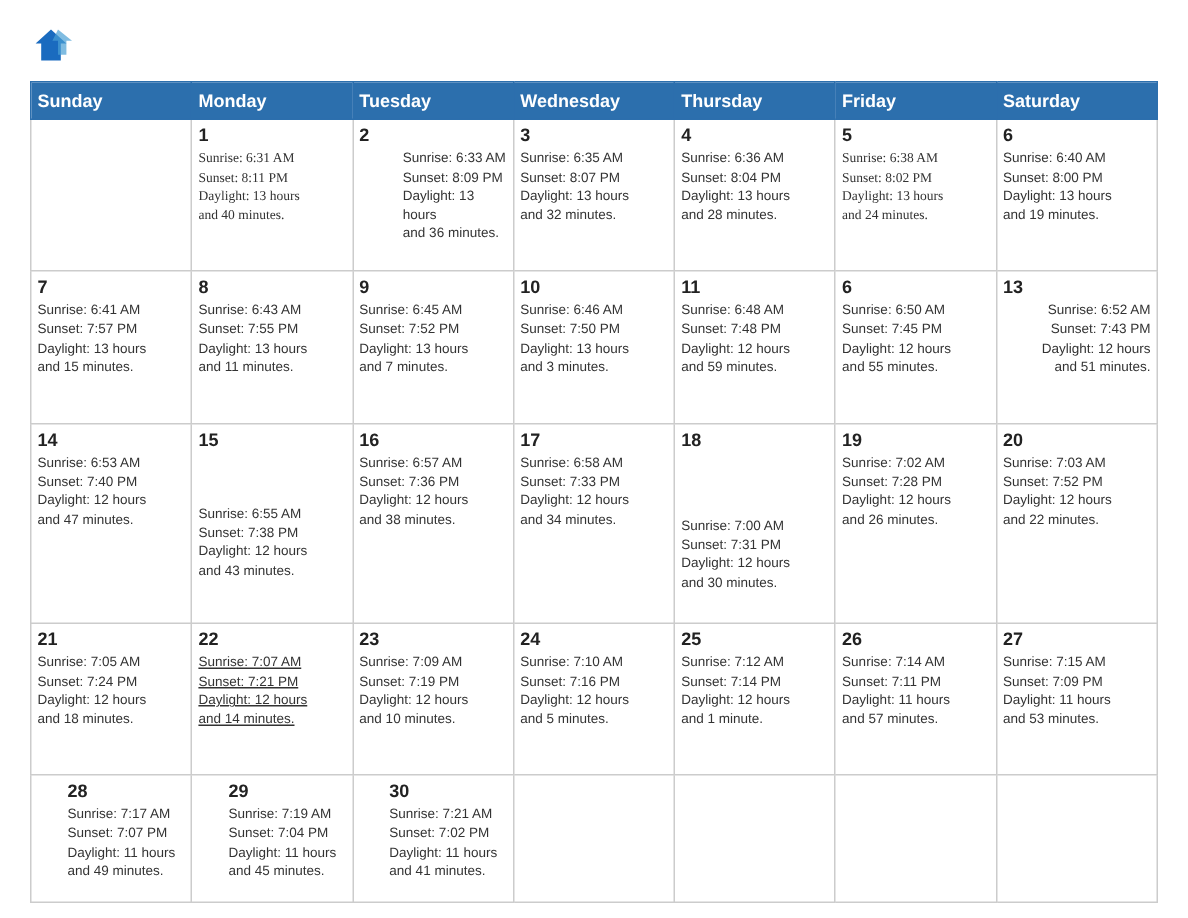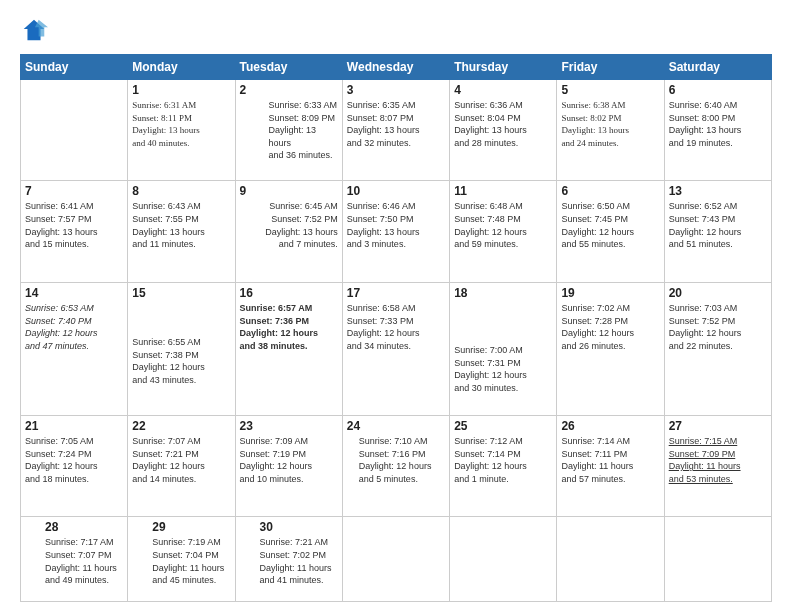--- a/index.html
+++ b/index.html
@@ -186,21 +186,21 @@
           </td>
           <td>
             <span class="day-number">8</span>
             <div class="day-info" style="white-space: pre-line;">Sunrise: 6:43 AM
 Sunset: 7:55 PM
 Daylight: 13 hours
 and 11 minutes.</div>
           </td>
           <td>
             <span class="day-number">9</span>
-            <div class="day-info" style="white-space: pre-line; text-align: right;">Sunrise: 6:45 AM
+            <div class="day-info" style="white-space: pre-line;">Sunrise: 6:45 AM
 Sunset: 7:52 PM
 Daylight: 13 hours
 and 7 minutes.</div>
           </td>
           <td>
             <span class="day-number">10</span>
             <div class="day-info" style="white-space: pre-line;">Sunrise: 6:46 AM
 Sunset: 7:50 PM
 Daylight: 13 hours
 and 3 minutes.</div>
@@ -214,44 +214,44 @@
           </td>
           <td>
             <span class="day-number">6</span>
             <div class="day-info" style="white-space: pre-line;">Sunrise: 6:50 AM
 Sunset: 7:45 PM
 Daylight: 12 hours
 and 55 minutes.</div>
           </td>
           <td>
             <span class="day-number">13</span>
-            <div class="day-info" style="white-space: pre-line;">Sunrise: 6:52 AM
+            <div class="day-info" style="white-space: pre-line; text-align: right;">Sunrise: 6:52 AM
 Sunset: 7:43 PM
 Daylight: 12 hours
 and 51 minutes.</div>
           </td>
         </tr>
         <tr>
           <td>
             <span class="day-number">14</span>
-            <div class="day-info" style="white-space: pre-line; font-style: italic;">Sunrise: 6:53 AM
+            <div class="day-info" style="white-space: pre-line;">Sunrise: 6:53 AM
 Sunset: 7:40 PM
 Daylight: 12 hours
 and 47 minutes.</div>
           </td>
           <td>
             <span class="day-number">15</span>
             <div class="day-info" style="white-space: pre-line; margin-top: 36px;">Sunrise: 6:55 AM
 Sunset: 7:38 PM
 Daylight: 12 hours
 and 43 minutes.</div>
           </td>
           <td>
             <span class="day-number">16</span>
-            <div class="day-info" style="white-space: pre-line; font-weight: bold;">Sunrise: 6:57 AM
+            <div class="day-info" style="white-space: pre-line;">Sunrise: 6:57 AM
 Sunset: 7:36 PM
 Daylight: 12 hours
 and 38 minutes.</div>
           </td>
           <td>
             <span class="day-number">17</span>
             <div class="day-info" style="white-space: pre-line;">Sunrise: 6:58 AM
 Sunset: 7:33 PM
 Daylight: 12 hours
 and 34 minutes.</div>
@@ -281,56 +281,56 @@
         <tr>
           <td>
             <span class="day-number">21</span>
             <div class="day-info" style="white-space: pre-line;">Sunrise: 7:05 AM
 Sunset: 7:24 PM
 Daylight: 12 hours
 and 18 minutes.</div>
           </td>
           <td>
             <span class="day-number">22</span>
-            <div class="day-info" style="white-space: pre-line;">Sunrise: 7:07 AM
+            <div class="day-info" style="white-space: pre-line; text-decoration: underline;">Sunrise: 7:07 AM
 Sunset: 7:21 PM
 Daylight: 12 hours
 and 14 minutes.</div>
           </td>
           <td>
             <span class="day-number">23</span>
             <div class="day-info" style="white-space: pre-line;">Sunrise: 7:09 AM
 Sunset: 7:19 PM
 Daylight: 12 hours
 and 10 minutes.</div>
           </td>
           <td>
             <span class="day-number">24</span>
-            <div class="day-info" style="white-space: pre-line; margin-left: 12px;">Sunrise: 7:10 AM
+            <div class="day-info" style="white-space: pre-line;">Sunrise: 7:10 AM
 Sunset: 7:16 PM
 Daylight: 12 hours
 and 5 minutes.</div>
           </td>
           <td>
             <span class="day-number">25</span>
             <div class="day-info" style="white-space: pre-line;">Sunrise: 7:12 AM
 Sunset: 7:14 PM
 Daylight: 12 hours
 and 1 minute.</div>
           </td>
           <td>
             <span class="day-number">26</span>
             <div class="day-info" style="white-space: pre-line;">Sunrise: 7:14 AM
 Sunset: 7:11 PM
 Daylight: 11 hours
 and 57 minutes.</div>
           </td>
           <td>
             <span class="day-number">27</span>
-            <div class="day-info" style="white-space: pre-line; text-decoration: underline;">Sunrise: 7:15 AM
+            <div class="day-info" style="white-space: pre-line;">Sunrise: 7:15 AM
 Sunset: 7:09 PM
 Daylight: 11 hours
 and 53 minutes.</div>
           </td>
         </tr>
         <tr class="last-row">
           <td>
             <span class="day-number">28</span>
             <div class="day-info" style="white-space: pre-line;">Sunrise: 7:17 AM
 Sunset: 7:07 PM

